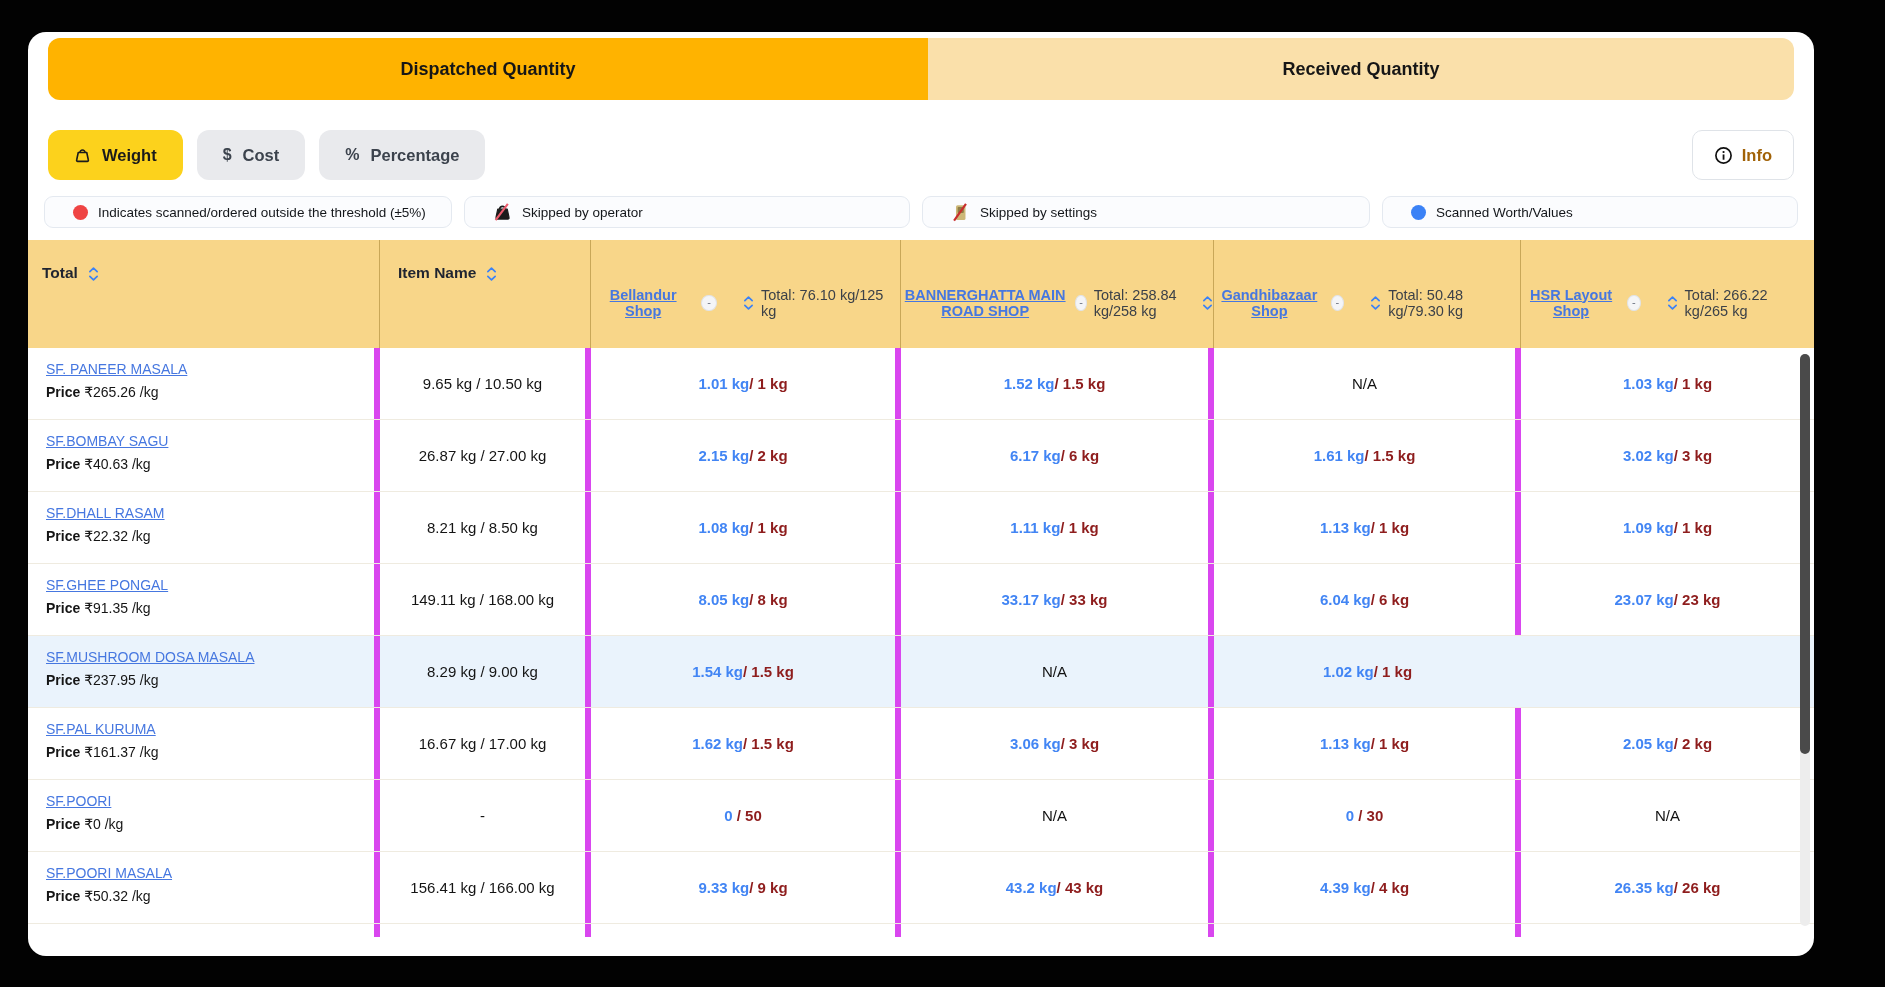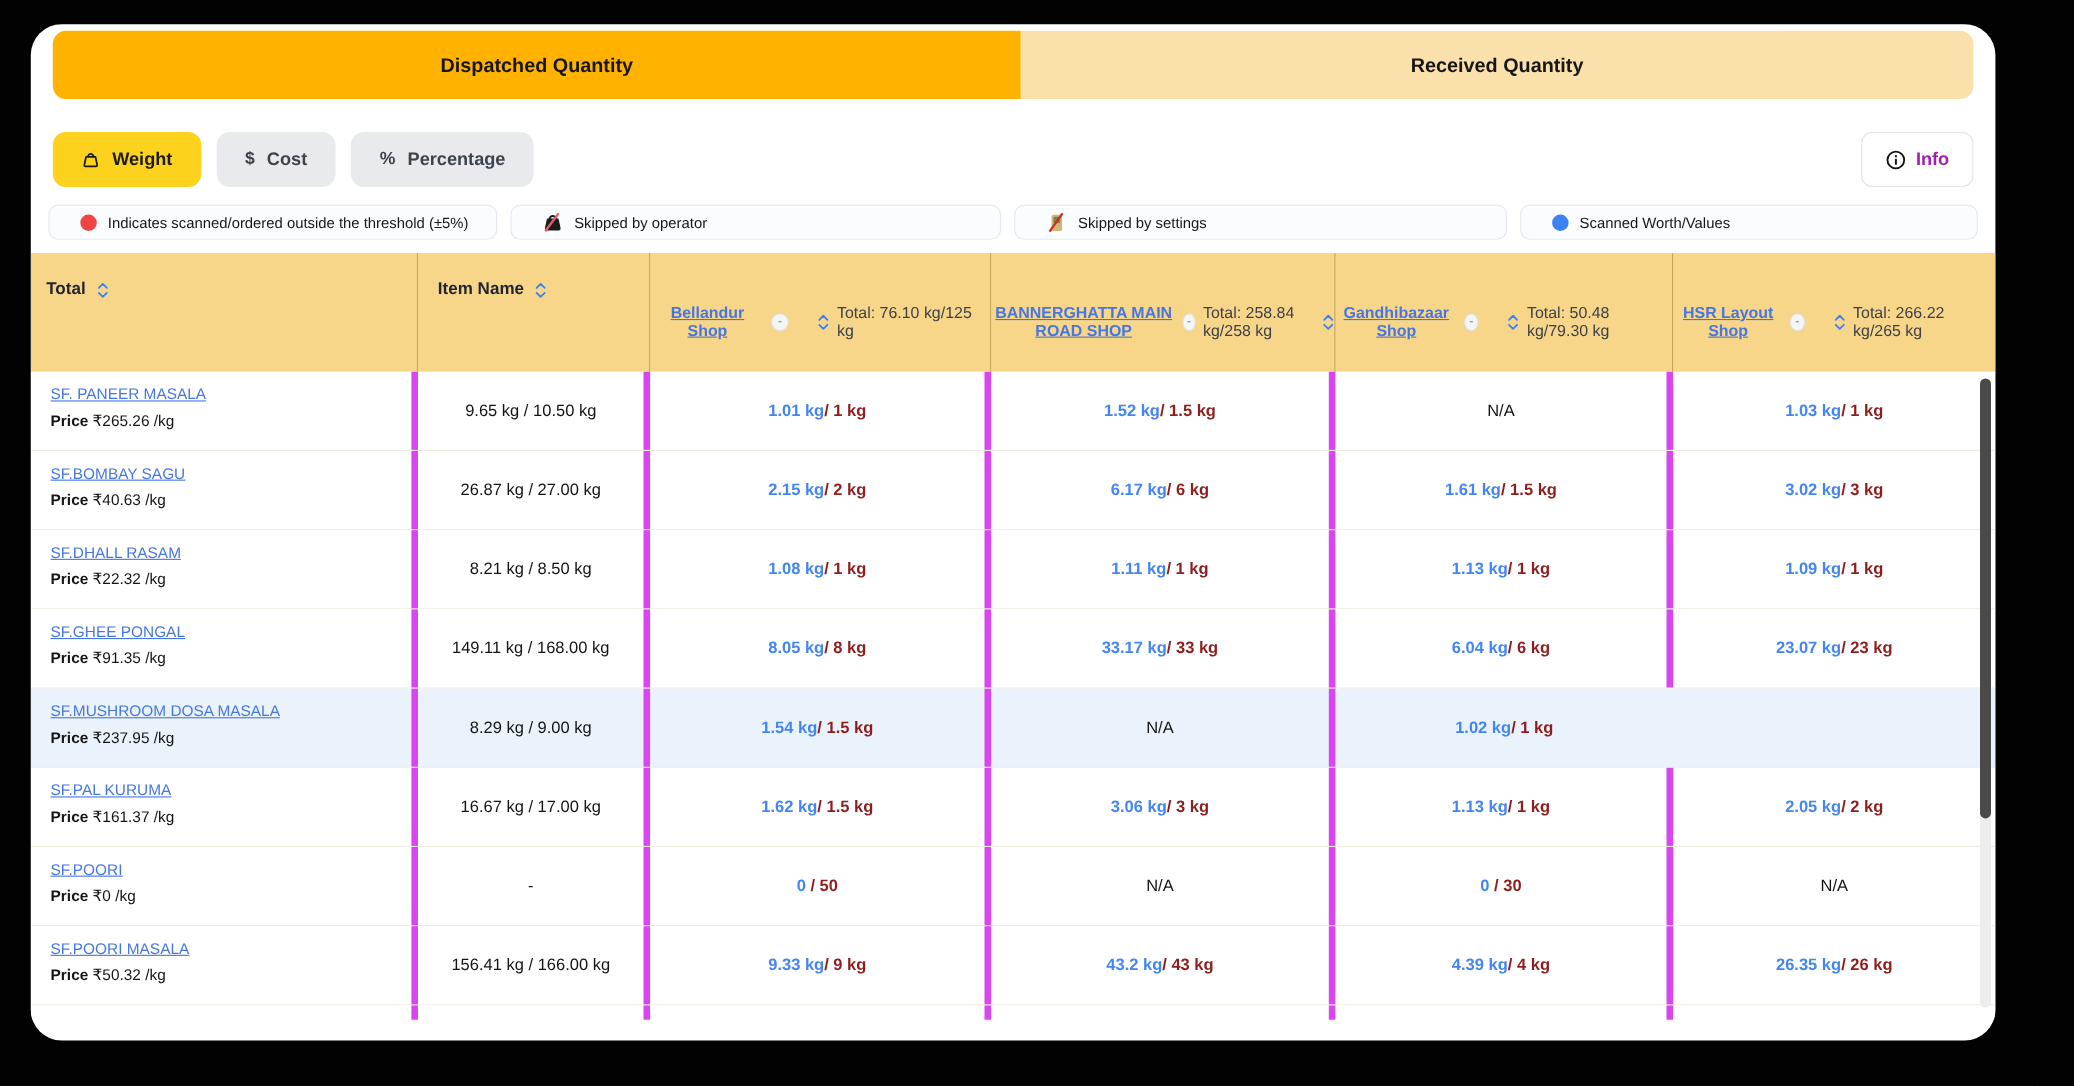--- a/index.html
+++ b/index.html
@@ -1,31 +1,31 @@
 <!DOCTYPE html>
 <html><head>
 <meta charset="utf-8">
 <style>
   html,body{margin:0;padding:0;background:#000;}
   *{box-sizing:border-box;font-family:"Liberation Sans","DejaVu Sans",sans-serif;}
   .stage{position:relative;width:1885px;height:987px;background:#020202;overflow:hidden;}
-  .card{position:absolute;left:28px;top:22px;width:1786px;height:924px;background:#fff;border-radius:28px;overflow:hidden;}
+  .card{position:absolute;left:28px;top:32px;width:1786px;height:924px;background:#fff;border-radius:18px;overflow:hidden;}
 
   
   .tabs{display:flex;margin:6px 20px 0;}
   .tab{display:flex;align-items:center;justify-content:center;height:62px;font-size:18px;font-weight:700;color:#161616;cursor:pointer;}
   .tab.active{width:50.4%;background:#FFB300;border-radius:12px 0 0 12px;}
   .tab.inactive{flex:1;background:#FAE0AA;border-radius:0 12px 12px 0;}
 
   
   .controls{display:flex;align-items:center;gap:14px;margin:30px 20px 0;}
   .btn{display:inline-flex;align-items:center;gap:11px;height:50px;padding:0 26px;border:none;border-radius:12px;font-size:16.5px;cursor:pointer;background:#E9EAED;color:#3C434D;font-weight:600;}
   .btn.weight{background:#FCD21C;color:#1b1b1b;font-weight:700;}
   .btn .sym{font-size:16px;font-weight:600;}
-  .btn-info{display:inline-flex;align-items:center;gap:9px;height:50px;padding:0 21px;margin-left:auto;background:#fff;border:1px solid #DFE3E8;border-radius:10px;font-size:16.5px;font-weight:600;color:#a21caf;cursor:pointer;}
+  .btn-info{display:inline-flex;align-items:center;gap:9px;height:50px;padding:0 21px;margin-left:auto;background:#fff;border:1px solid #DFE3E8;border-radius:10px;font-size:16.5px;font-weight:600;color:#a16207;cursor:pointer;}
 
   
   .legend{display:grid;grid-template-columns:408px 446px 448px 1fr;gap:12px;margin:16px 16px 0;}
   .chip{display:flex;align-items:center;gap:10px;height:32px;padding:0 28px;background:#FBFCFE;border:1px solid #E4E9F0;border-radius:9px;font-size:13.5px;font-weight:500;color:#13161a;white-space:nowrap;}
   .dot{width:15px;height:15px;border-radius:50%;flex:0 0 auto;}
   .dot.red{background:#EF4444;}
   .dot.blue{background:#3B82F6;}
 
   
   .table{margin-top:12px;}

